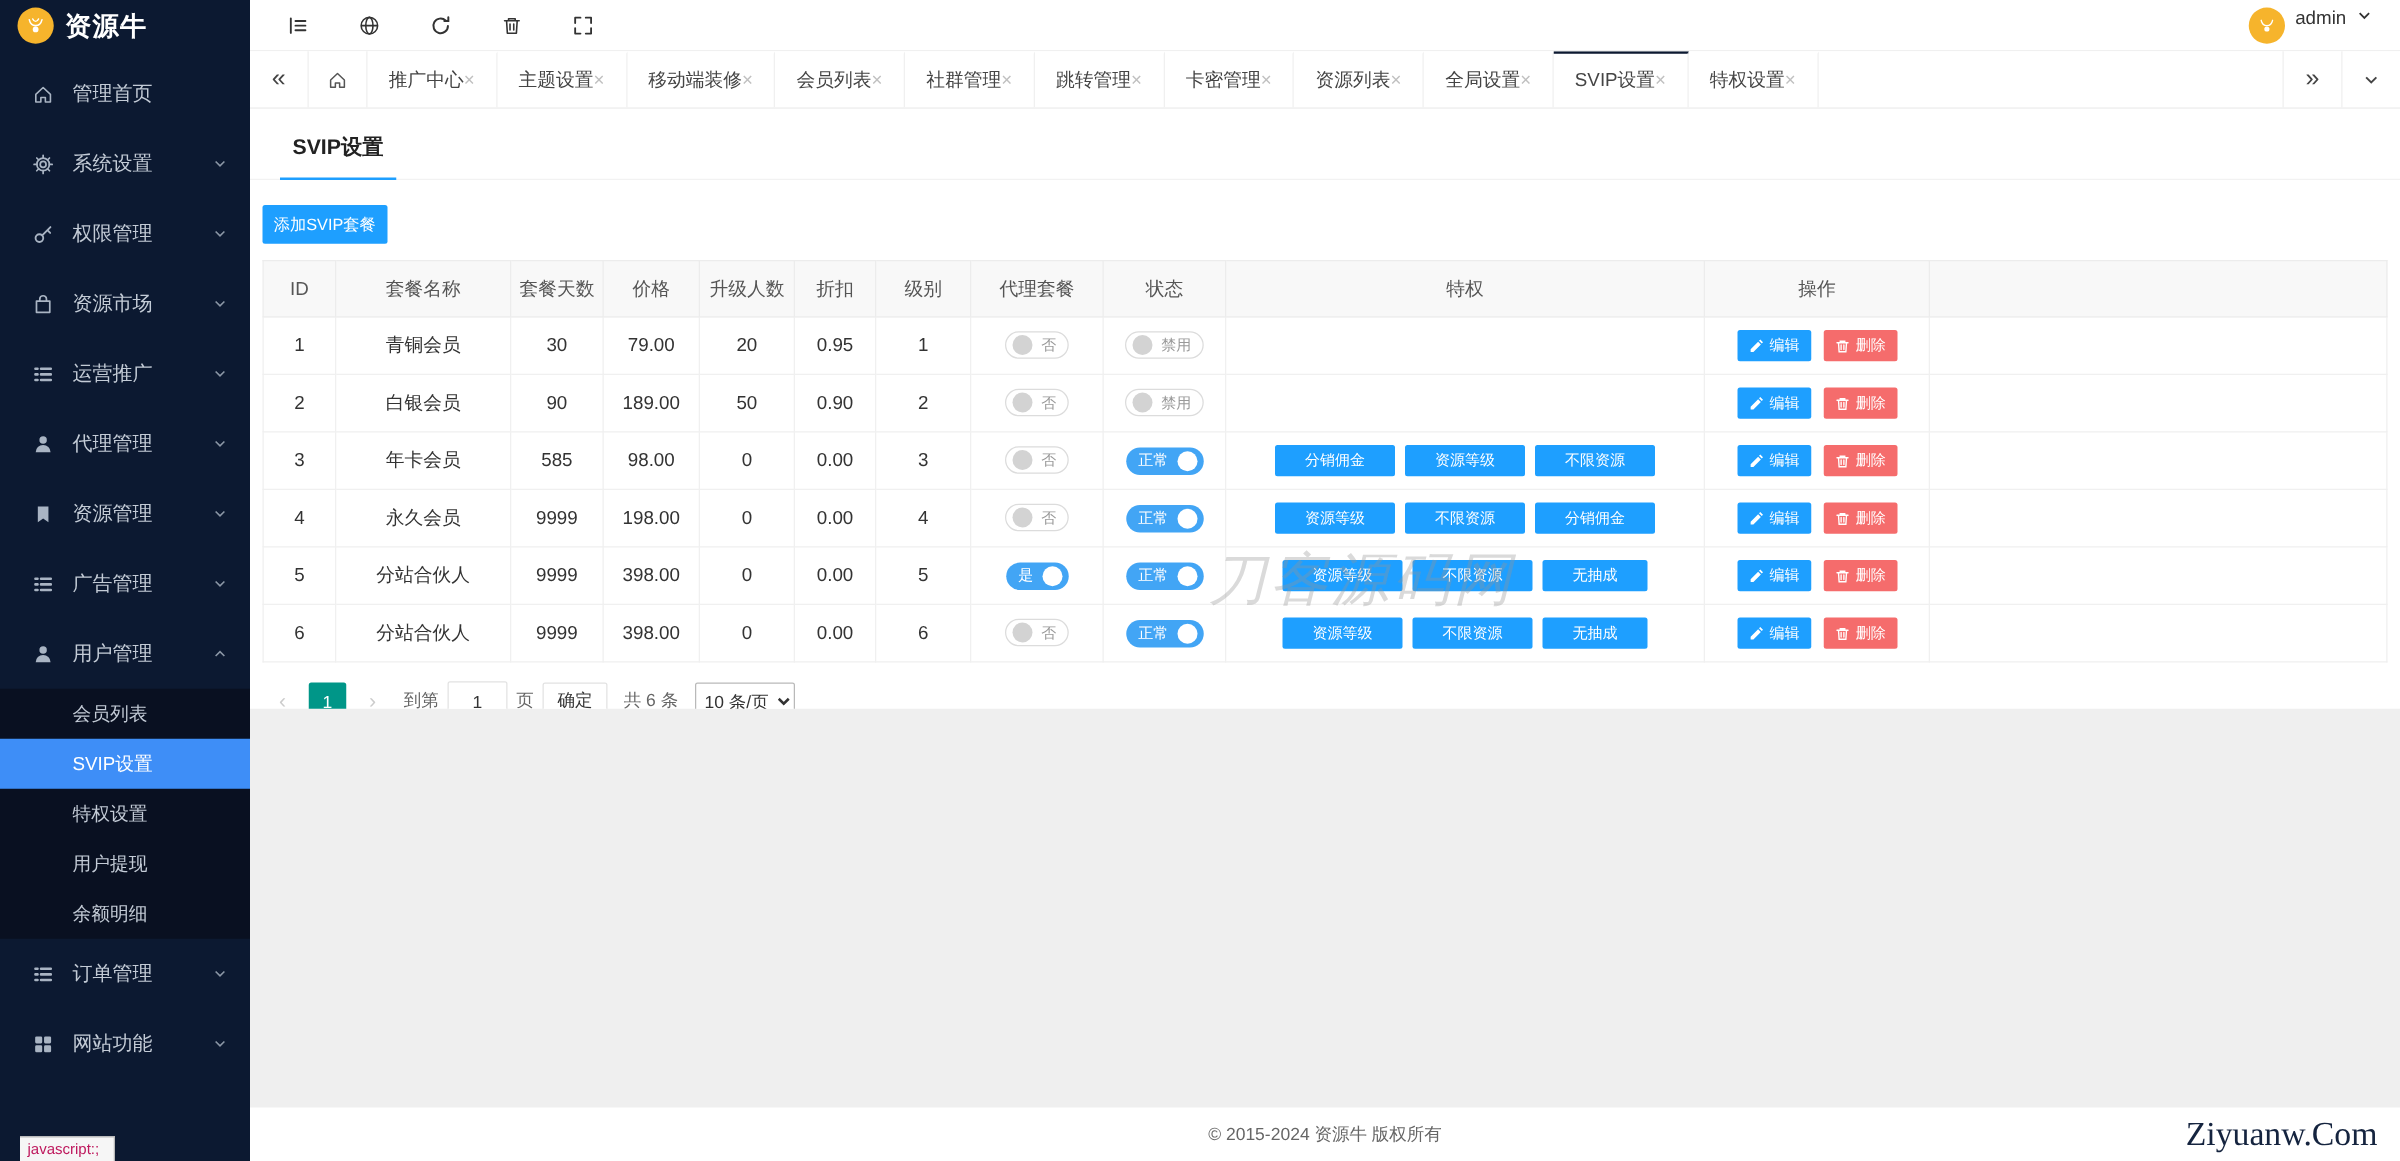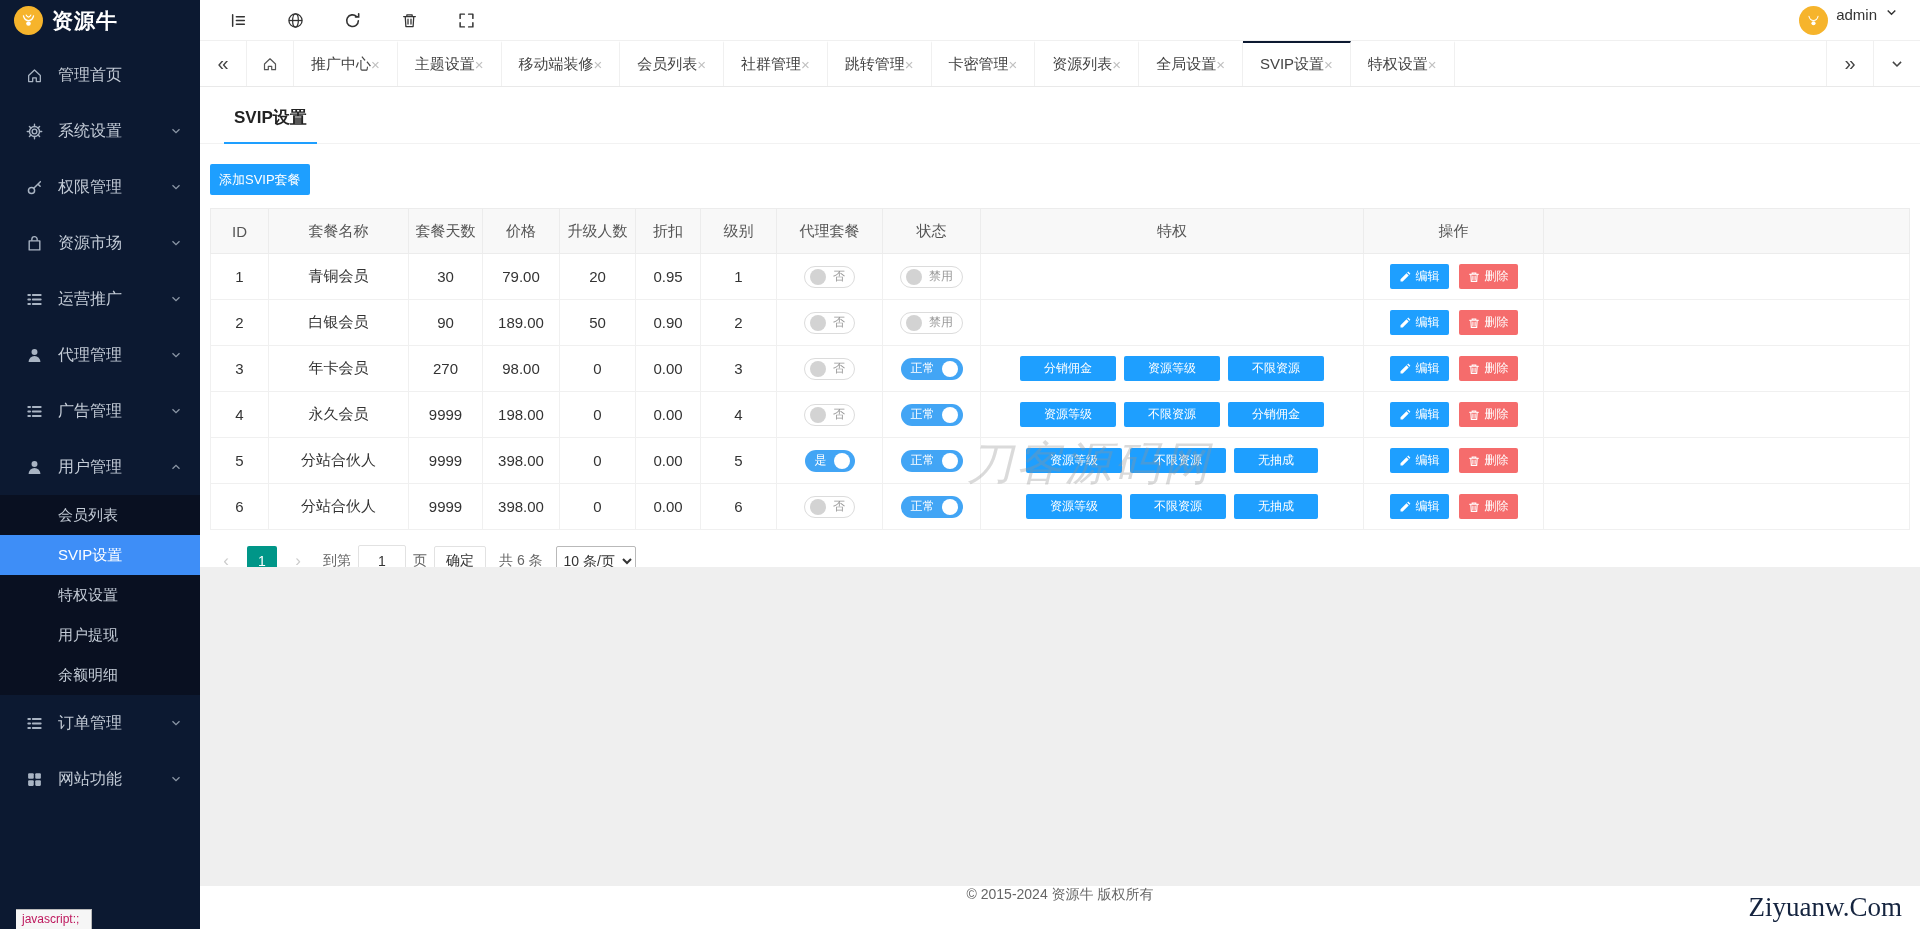--- a/index.html
+++ b/index.html
@@ -78,21 +78,21 @@
 
   .pagination{display:flex;align-items:center;margin-top:15px;padding-left:2px;font-size:14px;color:#666;gap:7px}
   .pg-arrow{width:28px;height:30px;line-height:30px;text-align:center;color:#ccc;font-size:17px;cursor:pointer}
   .pg-num{width:30px;height:30px;line-height:30px;text-align:center;background:#009688;color:#fff;border-radius:2px;cursor:pointer}
   .pg-text{margin-left:4px}
   .pg-input{width:42px;height:28px;border:1px solid #e2e2e2;text-align:center;font-size:14px;border-radius:2px;color:#333;font-family:inherit}
   .pg-btn{height:30px;padding:0 11px;background:#fff;border:1px solid #e2e2e2;border-radius:2px;font-size:14px;color:#333;cursor:pointer;font-family:inherit}
   .pg-total{margin-left:6px}
   .pg-select{height:30px;border:1px solid #b9b9b9;border-radius:2px;font-size:14px;color:#333;background:#fff;padding:0 3px;font-family:inherit;margin-left:6px}
 
-  .footer{position:absolute;left:200px;right:0;bottom:0;height:43px;background:#fff;display:flex;align-items:flex-start;justify-content:center;font-size:14px;color:#666}
+  .footer{position:absolute;left:200px;right:0;bottom:0;height:43px;background:#fff;display:flex;align-items:center;justify-content:center;font-size:14px;color:#666}
   .center-watermark{position:absolute;left:767px;top:346px;font-size:46px;font-weight:normal;font-style:italic;
                     color:rgba(150,150,150,.35);z-index:40;pointer-events:none;letter-spacing:3px}
   .corner-watermark{position:absolute;right:18px;bottom:6px;font-family:"Liberation Serif","DejaVu Serif",serif;
                     font-size:27px;color:#15243f;z-index:60}
   .status-bar{position:absolute;left:16px;bottom:0;background:#f6f6f6;border:1px solid #b9b9b9;border-left:none;border-bottom:none;
               padding:2px 12px 3px 6px;font-size:12px;color:#be185d;z-index:70}
 </style>
 </head>
 <body>
 
@@ -173,20 +173,33 @@
         </span>
       </div>
       <div class="menu-item">
         <span class="mi-icon">
           <svg viewBox="0 0 16 16" width="17" height="17" fill="currentColor">
             <circle cx="8" cy="4.7" r="2.8"></circle>
             <path d="M2.4 14a5.6 5.6 0 0 1 11.2 0z"></path>
           </svg>
         </span>
         <span class="mi-label">代理管理</span>
+        <span class="chev ">
+          <svg viewBox="0 0 12 12" width="12" height="12">
+            <path d="M2.5 4.2 6 7.7 9.5 4.2" fill="none" stroke="currentColor" stroke-width="1.3"></path>
+          </svg>
+        </span>
+      </div>
+      <div class="menu-item">
+        <span class="mi-icon">
+          <svg viewBox="0 0 16 16" width="17" height="17" fill="currentColor">
+            <path d="M4 2h8v12l-4-2.9L4 14z"></path>
+          </svg>
+        </span>
+        <span class="mi-label">资源管理</span>
         <span class="chev ">
           <svg viewBox="0 0 12 12" width="12" height="12">
             <path d="M2.5 4.2 6 7.7 9.5 4.2" fill="none" stroke="currentColor" stroke-width="1.3"></path>
           </svg>
         </span>
       </div>
       <div class="menu-item">
         <span class="mi-icon">
           <svg viewBox="0 0 16 16" width="17" height="17" stroke="currentColor" stroke-width="1.9" stroke-linecap="round">
             <path d="M2.2 3.8h1.6M6.4 3.8h7.4M2.2 8h1.6M6.4 8h7.4M2.2 12.2h1.6M6.4 12.2h7.4"></path>
@@ -463,21 +476,21 @@
                       <path d="M1.6 3.2h8.8M4.2 3.2V2h3.6v1.2M2.8 3.2l.5 7.2h5.4l.5-7.2M4.9 5v3.6M7.1 5v3.6"></path>
                     </svg>
                   </span>
                   <span>删除</span>
                 </button></td>
               <td></td>
             </tr>
             <tr>
               <td>3</td>
               <td>年卡会员</td>
-              <td>270</td>
+              <td>585</td>
               <td>98.00</td>
               <td>0</td>
               <td>0.00</td>
               <td>3</td>
               <td><span class="switch off">
                   <span class="knob"></span>
                   <span class="txt">否</span>
                 </span></td>
               <td><span class="switch on">
                   <span class="knob"></span>

